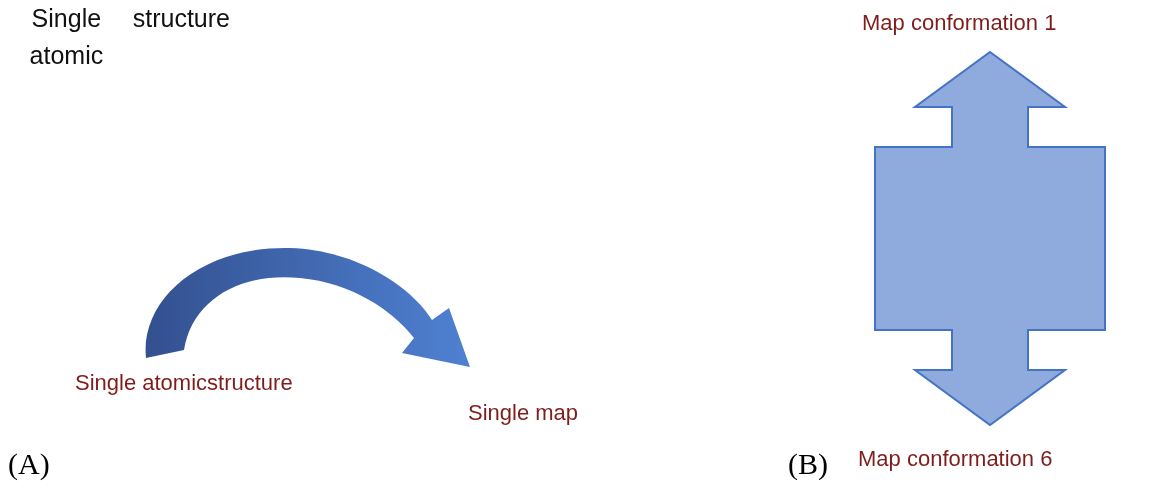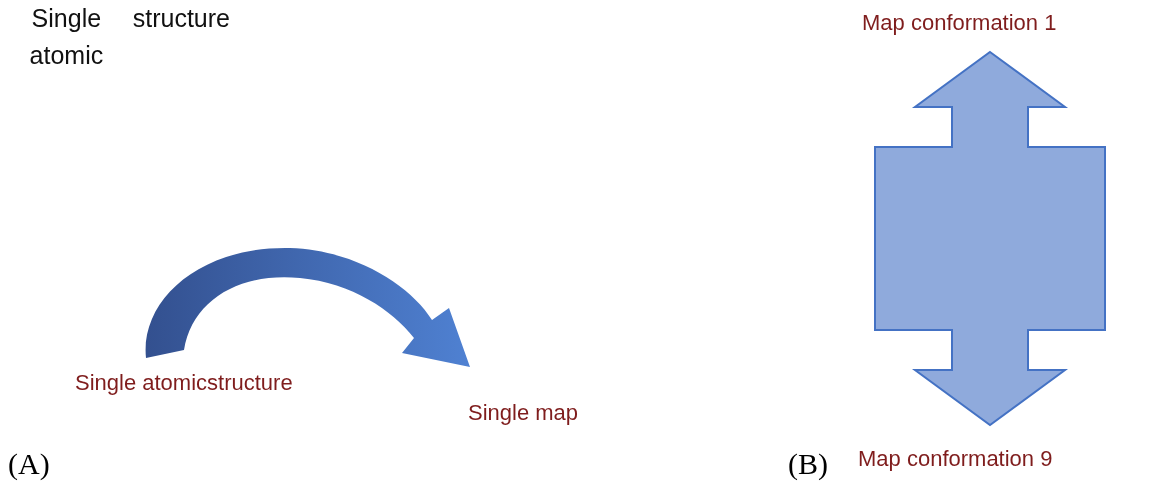--- a/index.html
+++ b/index.html
@@ -134,17 +134,17 @@
 
   <div class="panel-letter panel-a-letter">(A)</div>
 
   <div class="label map-conf-1">Map conformation 1</div>
 
   <div class="center-label two-line">
     <span>Single atomic</span>
     <span>structure</span>
   </div>
 
-  <div class="label map-conf-2">Map conformation 9</div>
+  <div class="label map-conf-2">Map conformation 6</div>
 
   <div class="panel-letter panel-b-letter">(B)</div>
 
 </div>
 
 </body></html>

